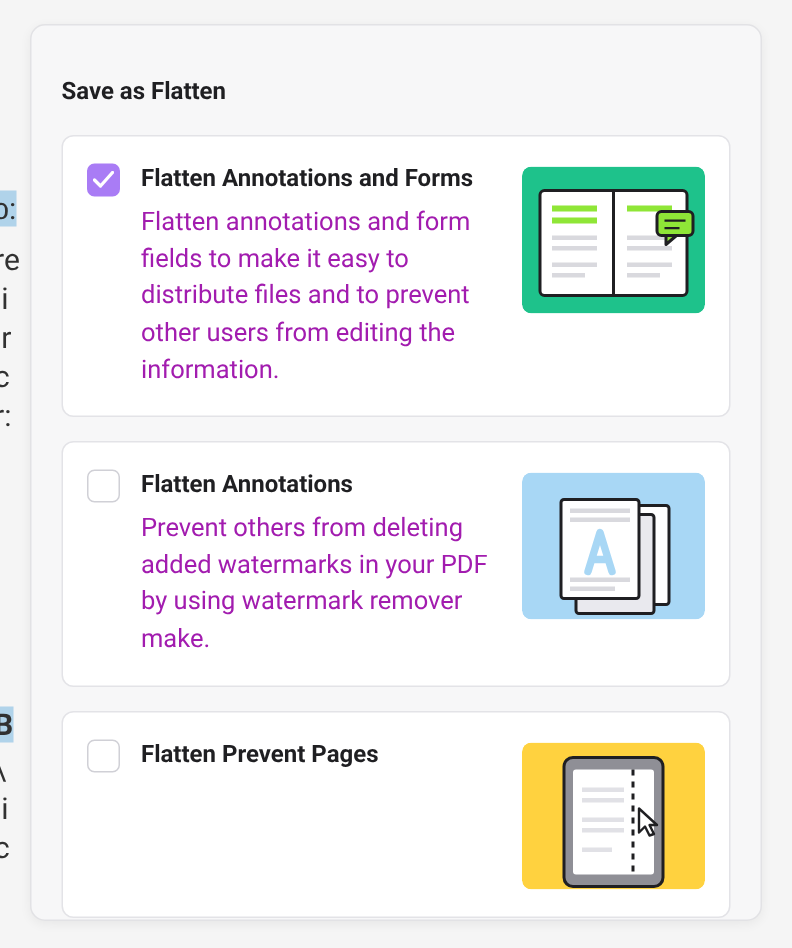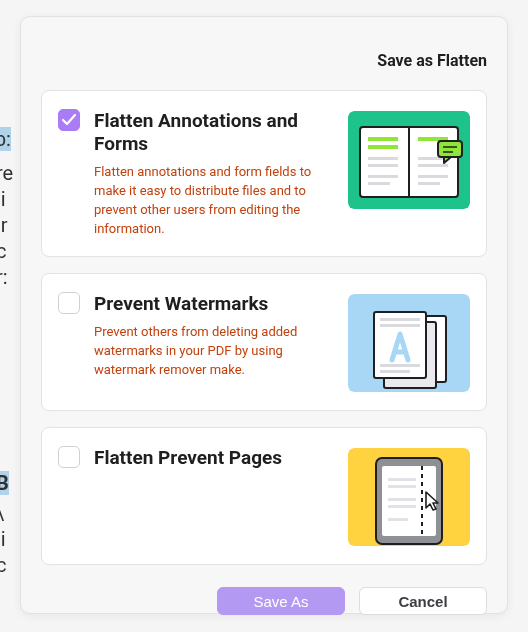--- a/index.html
+++ b/index.html
@@ -38,21 +38,21 @@
     height: 598px;
     background: #f7f7f8;
     border: 1px solid #e2e2e5;
     border-radius: 10px;
     box-shadow: 0 2px 8px rgba(0,0,0,0.06);
     display: flex;
     flex-direction: column;
     padding: 20px 20px 20px 20px;
   }
   .dialog-title {
-    text-align: right;
+    text-align: left;
     font-weight: 700;
     font-size: 16px;
     color: #1f1f22;
     padding: 14px 0 20px 0;
   }
   .options {
     display: flex;
     flex-direction: column;
     gap: 16px;
     flex: 1;
@@ -85,28 +85,28 @@
     position: absolute;
     left: 3px; top: 4px;
     width: 14px; height: 12px;
   }
   .card-body {
     flex: 1;
     min-width: 0;
   }
   .card-title {
     font-weight: 700;
-    font-size: 19px;
+    font-size: 16px;
     color: #1f1f22;
     margin: 0 0 8px 0;
   }
   .card-desc {
-    font-size: 13px;
+    font-size: 17px;
     line-height: 1.45;
-    color: #c2410c;
+    color: #a21caf;
     margin: 0;
     max-width: 235px;
   }
   .card-illus {
     flex: 0 0 auto;
     width: 122px;
     height: 98px;
     border-radius: 6px;
     position: relative;
     overflow: hidden;
@@ -201,21 +201,21 @@
           <path d="M96 46 L96 52 L103 46 Z" fill="#8fe637" stroke="#1f1f22" stroke-width="2" stroke-linejoin="round"></path>
           <line x1="95" y1="36" x2="109" y2="36" stroke="#1f1f22" stroke-width="1.5"></line>
           <line x1="95" y1="41" x2="105" y2="41" stroke="#1f1f22" stroke-width="1.5"></line>
         </svg>
       </div>
     </div>
 
     <div class="card">
       <div class="chk"></div>
       <div class="card-body">
-        <div class="card-title">Prevent Watermarks</div>
+        <div class="card-title">Flatten Annotations</div>
         <p class="card-desc">Prevent others from deleting added watermarks in your PDF by using watermark remover make.</p>
       </div>
       <div class="card-illus">
         <svg width="122" height="98" viewBox="0 0 122 98">
           <rect x="0" y="0" width="122" height="98" rx="6" fill="#a8d7f5"></rect>
 
           <rect x="46" y="22" width="52" height="66" rx="2" fill="#ffffff" stroke="#1f1f22" stroke-width="2"></rect>
 
           <rect x="36" y="28" width="52" height="66" rx="2" fill="#e9e9ee" stroke="#1f1f22" stroke-width="2"></rect>
 

